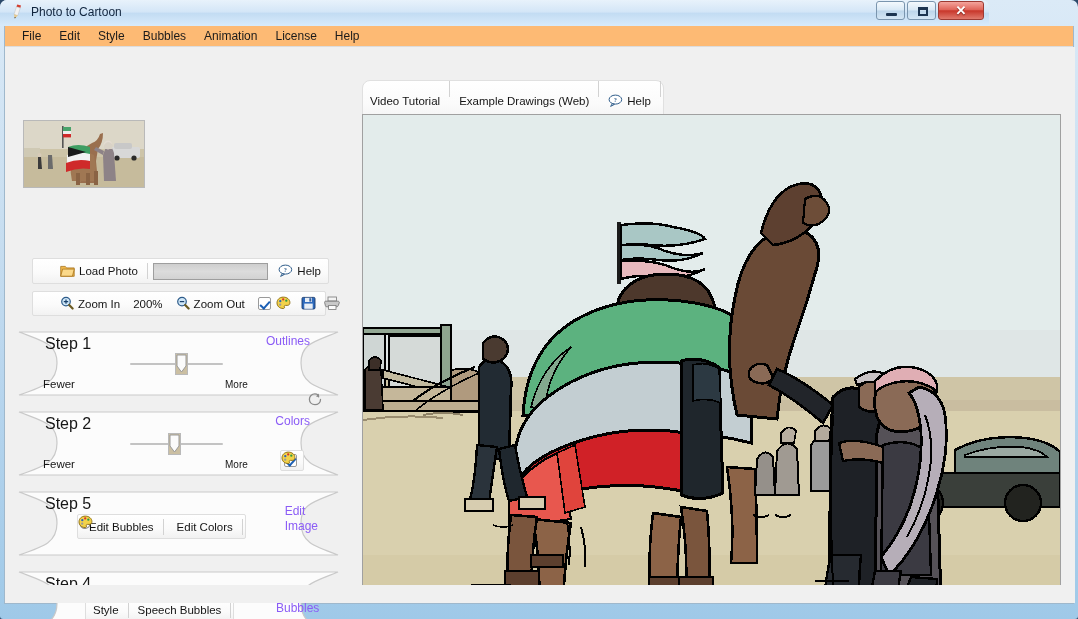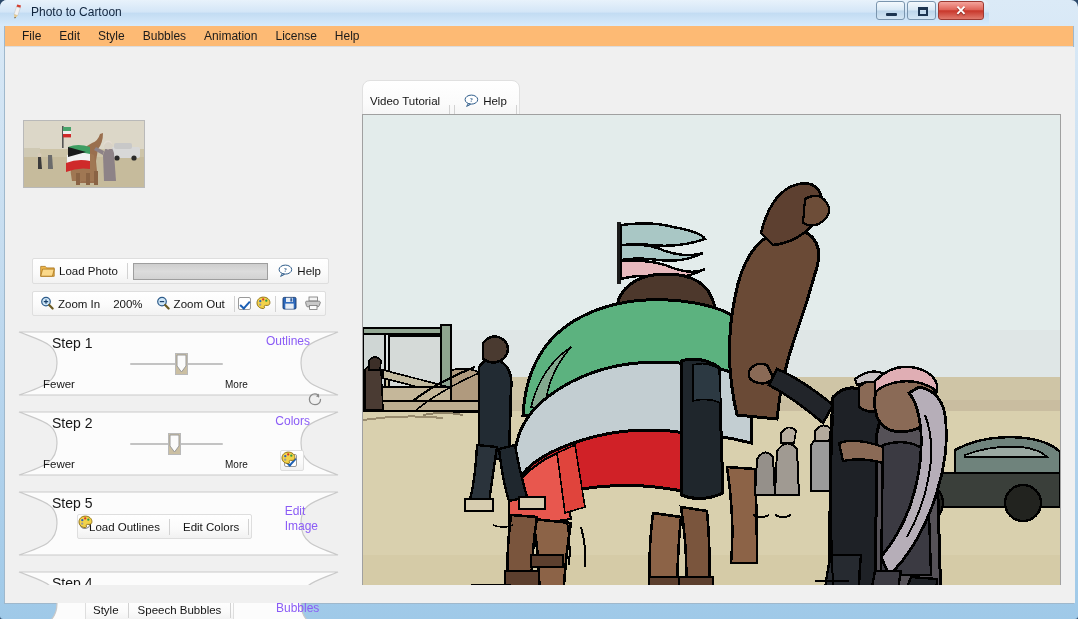--- a/index.html
+++ b/index.html
@@ -68,21 +68,21 @@
   .hint-text{
     position:absolute;left:135px;top:-3px;width:190px;
     font-family:"Liberation Sans",sans-serif;font-size:11.5px;line-height:15.5px;
     color:#2e2a2e;letter-spacing:.1px;
   }
 
   
   .tb-row{
     position:absolute;display:flex;align-items:center;
     background:linear-gradient(180deg,#ffffff 0%,#fbfbfb 55%,#f2f2f2 100%);
-    border:1px solid #dedede;border-radius:2px;box-sizing:border-box;
+    border:1px solid #dedede;border-radius:2px;box-sizing:border-box;padding-left:20px;
   }
   #row-load{left:27px;top:211px;width:297px;height:26px;}
   #row-zoom{left:27px;top:244px;width:294px;height:25px;}
 
   .tb-btn{display:flex;align-items:center;gap:4px;padding:0 7px;height:100%;cursor:pointer;font-size:11.5px;color:#141414;white-space:nowrap;}
   .tb-sep{width:1px;height:16px;background:#d2d2d2;margin:0 2px;}
   .tb-label{font-size:11.5px;color:#141414;white-space:nowrap;padding:0 6px;}
 
   .pathfield{
     flex:1;height:17px;margin:0 3px;border:1px solid #9e9e9e;
@@ -92,21 +92,21 @@
 
   
   .banner{position:absolute;left:12px;width:323px;}
   .banner svg{position:absolute;left:0;top:0;}
   .banner .content{position:absolute;left:0;top:0;width:100%;height:100%;}
   #banner1{top:283px;height:67px;}
   #banner2{top:363px;height:67px;}
   #banner3{top:443px;height:67px;}
   #banner4{top:523px;height:67px;}
 
-  .step-label{position:absolute;left:35px;top:5px;font-size:14px;color:#161616;font-family:"Liberation Sans",sans-serif;}
+  .step-label{position:absolute;left:28px;top:5px;font-size:16px;color:#161616;font-family:"Liberation Sans",sans-serif;}
   .step-right{position:absolute;right:30px;top:4px;font-size:12px;color:#8b5cf6;text-align:left;line-height:15px;font-family:"Liberation Sans",sans-serif;}
   .step-fewer{position:absolute;left:26px;bottom:7px;font-size:11.5px;color:#161616;}
   .step-more{position:absolute;left:208px;bottom:7px;font-size:10px;color:#161616;}
 
   .slider{position:absolute;left:113px;top:27px;width:93px;height:14px;}
   .slider .track{position:absolute;left:0;top:6px;width:100%;height:2px;background:#c3c3c3;border-radius:1px;}
   .slider .thumb{position:absolute;top:-4px;width:11px;height:20px;cursor:pointer;}
 
   .icon-circle{position:absolute;}
 
@@ -126,21 +126,21 @@
   }
   .chk:after{
     content:"";position:absolute;left:3px;top:1px;width:4px;height:8px;
     border:solid #1b5fb5;border-width:0 2px 2px 0;transform:rotate(42deg);
   }
 
   
   .rightpanel{position:absolute;left:347px;top:21px;width:723px;height:556px;background:#f0f0f0;}
 
   .toprow{
-    position:absolute;left:10px;top:33px;height:42px;display:flex;align-items:flex-end;
+    position:absolute;left:10px;top:33px;height:42px;display:flex;align-items:flex-start;
     background:linear-gradient(180deg,#ffffff 0%,#fbfbfb 55%,#f3f3f3 100%);
     border:1px solid #e0e0e0;border-radius:8px;box-sizing:border-box;
   }
 
   .canvas-wrap{
     position:absolute;left:10px;top:67px;width:699px;height:474px;
     border:1px solid #a0a0a0;background:#e3eceb;overflow:hidden;box-sizing:border-box;
   }
   .canvas-wrap svg{display:block;}
 
@@ -387,21 +387,21 @@
             <span style="display:block">Image</span>
           </span>
           <div class="mini-row" id="row-step3">
             <div class="tb-btn">
               <span>
                 <svg width="15" height="15" viewBox="0 0 17 16">
                   <path d="M13.5 9.5 C13.5 12.6 11 14.6 8 14.6 C4.8 14.6 2.4 12.3 2.4 9.2 C2.4 6.2 4.8 3.9 7.9 3.9 C10 3.9 11.6 5 11.6 6.8" fill="none" stroke="#8a8a8a" stroke-width="1.3" stroke-linecap="round"></path>
                   <path d="M11.8 3.6 L12.1 7.2 L9 6.4 Z" fill="#8a8a8a"></path>
                 </svg>
               </span>
-              <span>Load Outlines</span>
+              <span>Edit Bubbles</span>
             </div>
             <div class="tb-sep"></div>
             <div class="tb-btn">
               <span>
                 <svg width="15" height="14" viewBox="0 0 15 14">
                   <path d="M7.3 1.1 C3.6 1.1 1 3.6 1 6.9 c0 3.2 2.6 5.6 6.1 5.6 1.3 0 1.7-.8 1.3-1.5 -.5-.9 .1-1.6 1.1-1.6 h1.6 c2 0 2.8-1.2 2.8-2.8 C13.9 3.4 11 1.1 7.3 1.1Z" fill="#f2d24a" stroke="#8a6a10" stroke-width=".9"></path>
                   <circle cx="4.3" cy="5.2" r="1.15" fill="#2e62b8"></circle>
                   <circle cx="7.2" cy="3.4" r="1.15" fill="#d8332b"></circle>
                   <circle cx="10.3" cy="4.7" r="1.15" fill="#2f9b46"></circle>
                   <circle cx="4.2" cy="8.7" r="1.15" fill="#9a9a9a"></circle>
@@ -438,20 +438,23 @@
       </div>
     </div>
 
     <div class="rightpanel">
 
       <div class="toprow">
         <div class="tb-btn">
           <span>Video Tutorial</span>
         </div>
         <div class="tb-sep"></div>
+        <div class="tb-btn">
+          <span>Example Drawings (Web)</span>
+        </div>
         <div class="tb-sep"></div>
         <div class="tb-btn">
           <span>
             <svg width="15" height="13" viewBox="0 0 15 13">
               <ellipse cx="7.4" cy="5.6" rx="6.3" ry="4.5" fill="#fff" stroke="#2e5c8a" stroke-width="1"></ellipse>
               <path d="M4.4 9.6 L2.6 12.4 L6.4 10.4 Z" fill="#fff" stroke="#2e5c8a" stroke-width="1"></path>
               <text x="7.4" y="8" font-size="6.4" text-anchor="middle" fill="#2e5c8a" font-family="Liberation Serif, serif" font-weight="bold">?</text>
             </svg>
           </span>
           <span>Help</span>

